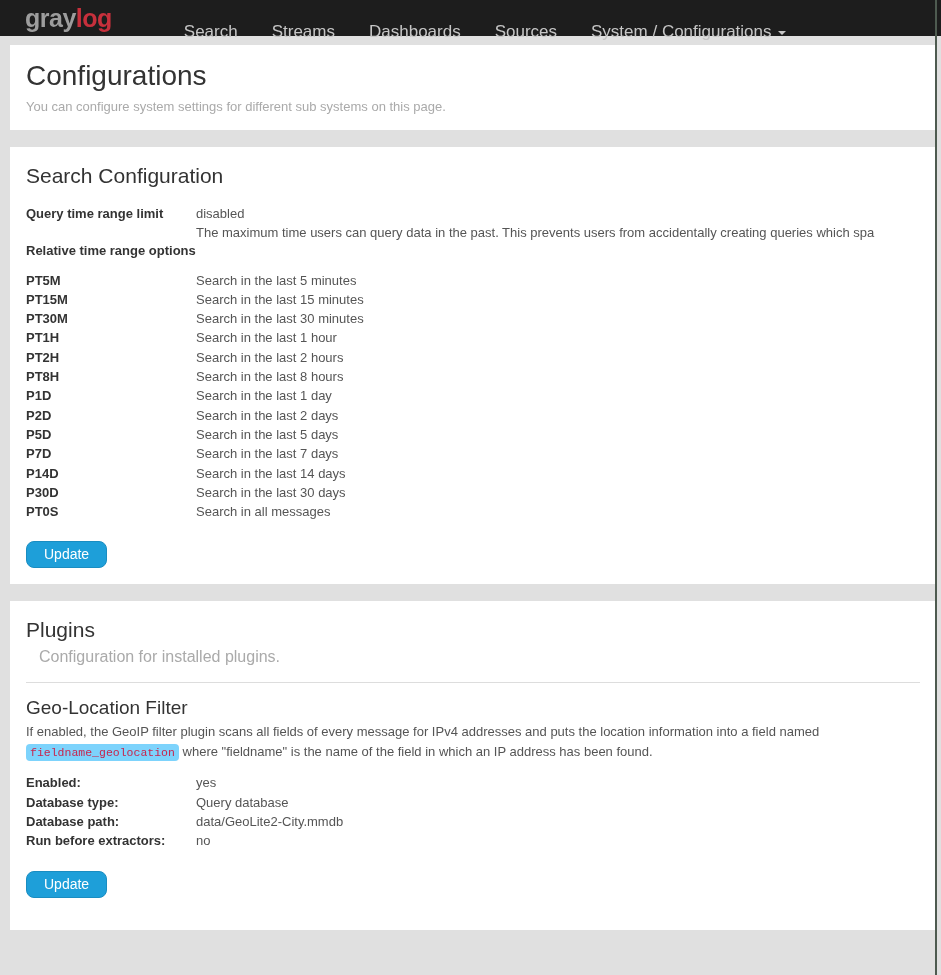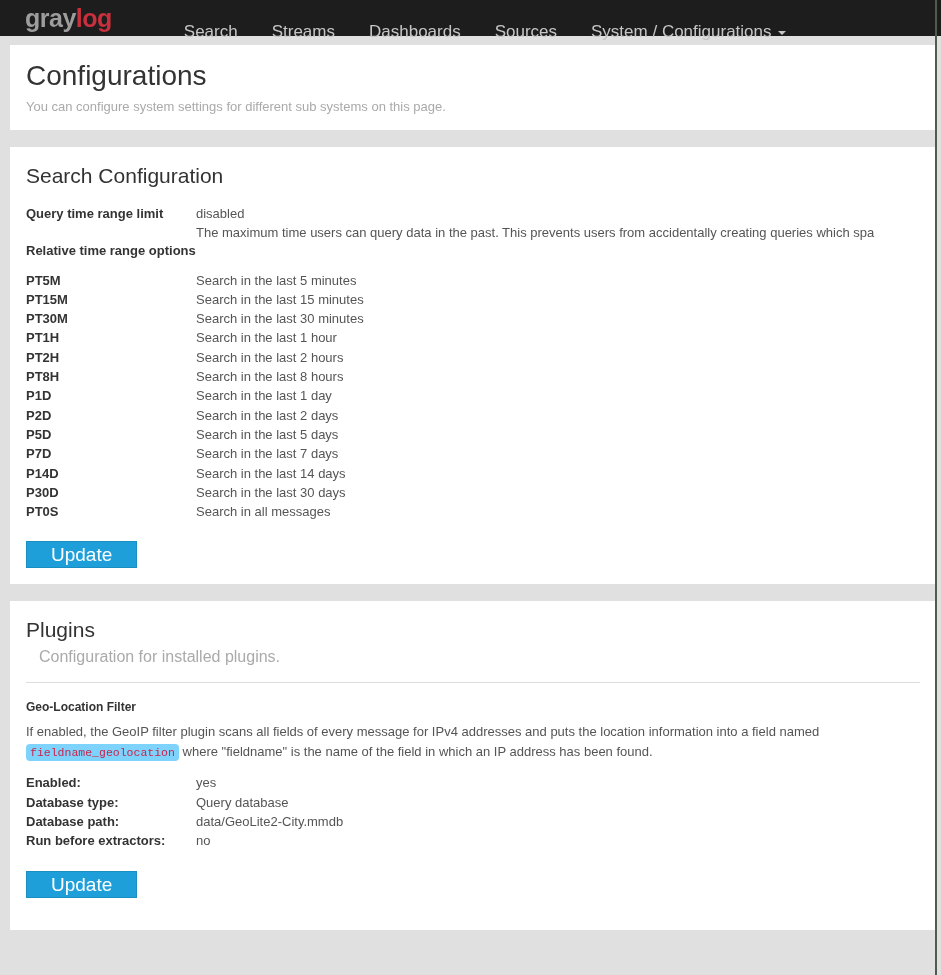--- a/index.html
+++ b/index.html
@@ -38,21 +38,21 @@
   }
   .card-header-page { margin-top: 9px; }
   .card-section { margin-top: 17px; }
 
   h1.page-title { font-size: 28px; font-weight: 400; color: #333; margin: 0; line-height: 33px; }
   .page-subtitle { color: #aaa; margin: 7px 0 0 0; font-size: 13px; }
 
   h2.section-title { font-size: 21px; font-weight: 400; color: #333; margin: 2px 0 16px 0; line-height: 25px; }
   .section-subtitle { color: #aaa; margin: 6px 0 0 13px; font-size: 16px; }
 
-  h3.sub-title { font-size: 12px; font-weight: 700; color: #333; margin: 14px 0 3px 0; line-height: 21px; }
+  h3.sub-title { font-size: 19px; font-weight: 400; color: #333; margin: 14px 0 3px 0; line-height: 21px; }
 
   hr.divider { border: none; border-top: 1px solid #ddd; margin: 16px 0 0 0; }
 
   
   dl.deflist { margin: 0; line-height: 19.3px; }
   dl.deflist dt { float: left; clear: left; width: 170px; font-weight: bold; color: #333; }
   dl.deflist dd { margin-left: 170px; color: #555; }
   .clip-line { white-space: nowrap; overflow: hidden; }
 
   .group-label { font-weight: bold; color: #333; }
@@ -63,22 +63,22 @@
     font-family: "Liberation Mono", monospace;
     font-size: 11.5px; color: #c7254e; background: #7dd3fc;
     padding: 2px 4px; border-radius: 4px;
   }
   .geo-list { margin-top: 10px !important; }
 
   
   .btn-update {
     display: inline-block; margin-top: 20px;
     background: #1e9fd9; border: 1px solid #1a8dc1; color: #fff;
-    font-size: 19px; font-family: "Liberation Sans", sans-serif;
-    padding: 5px 24px; border-radius: 0; cursor: pointer; line-height: 15px;
+    font-size: 14px; font-family: "Liberation Sans", sans-serif;
+    padding: 5px 17px; border-radius: 8px; cursor: pointer; line-height: 15px;
   }
   .btn-bottom { margin-bottom: 16px; }
 
   
   .edge-line {
     position: absolute; top: 0; right: 4px; width: 2px; height: 975px;
     background: #4e5b50; z-index: 20; pointer-events: none;
   }
 </style>
 </head>

